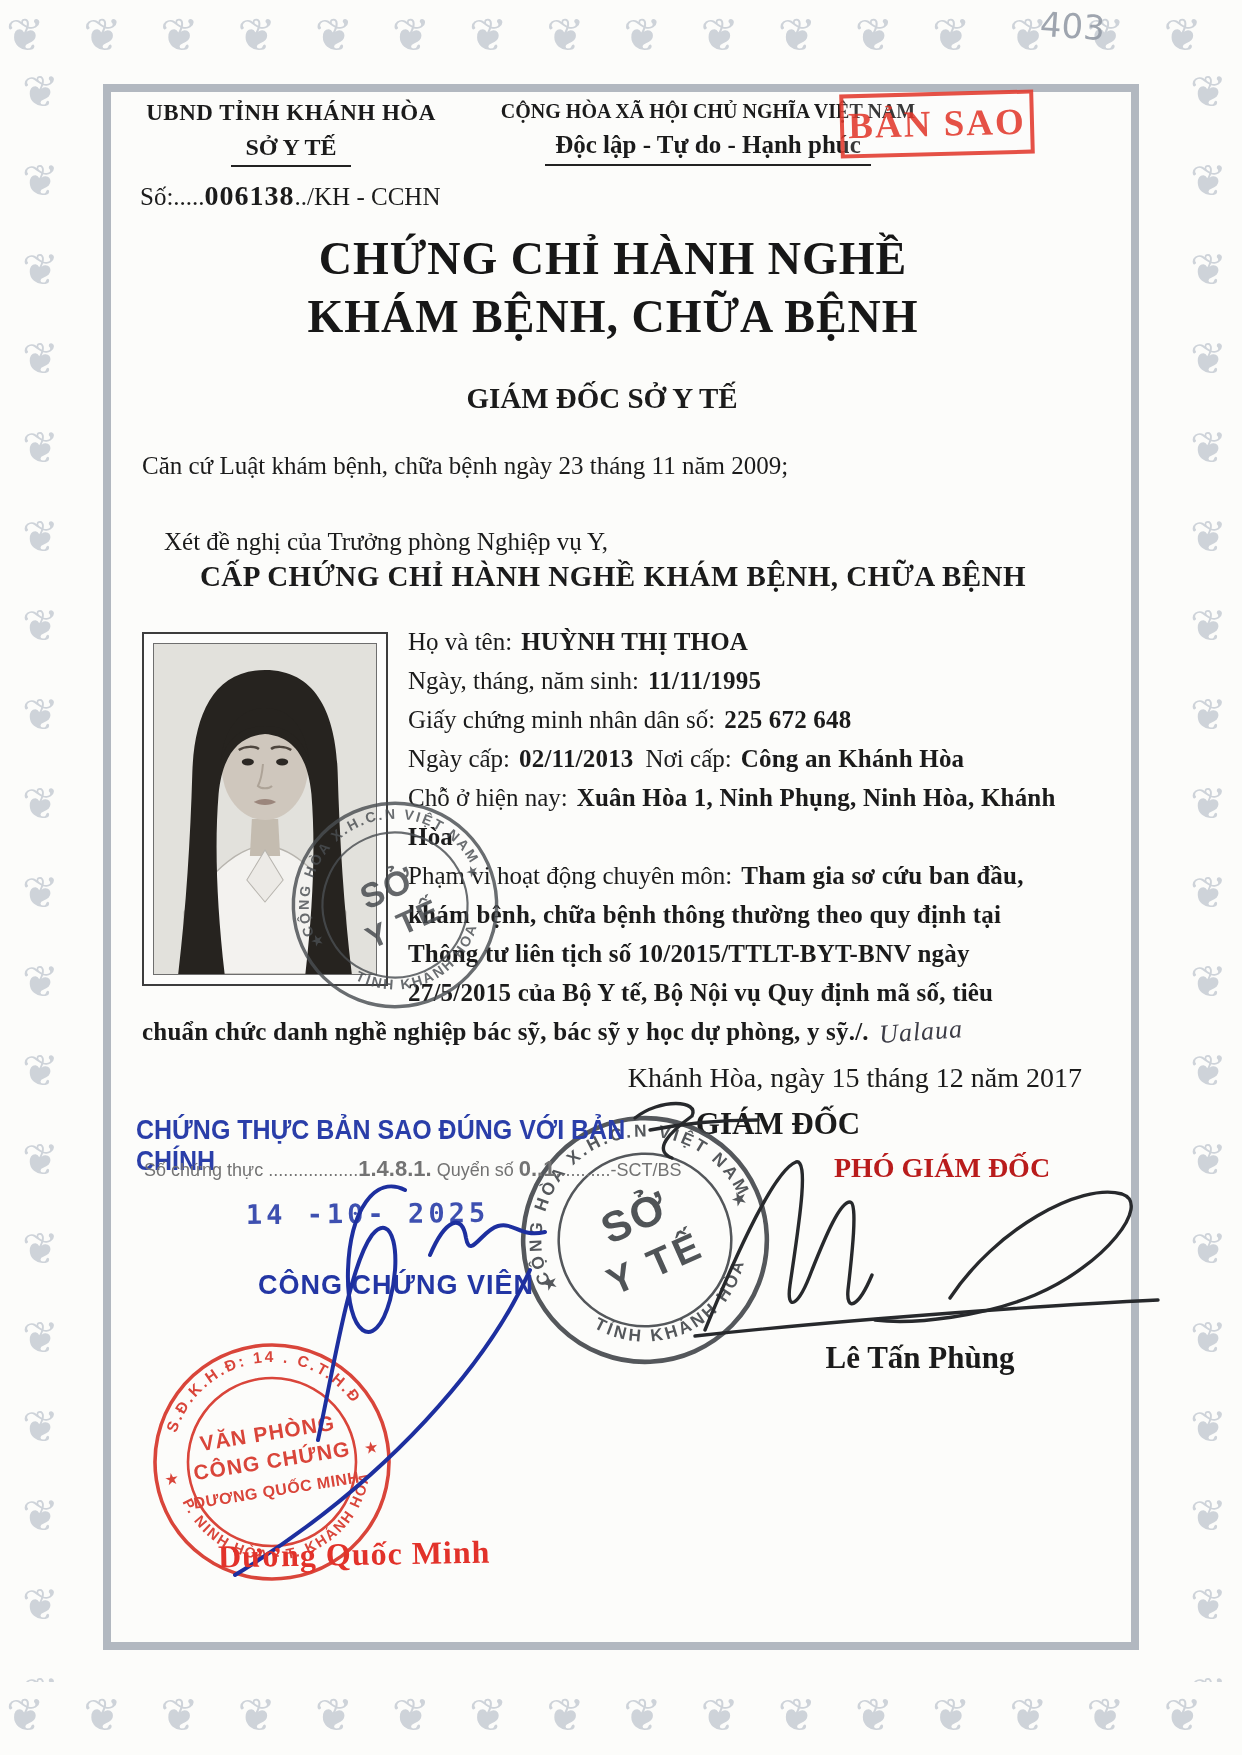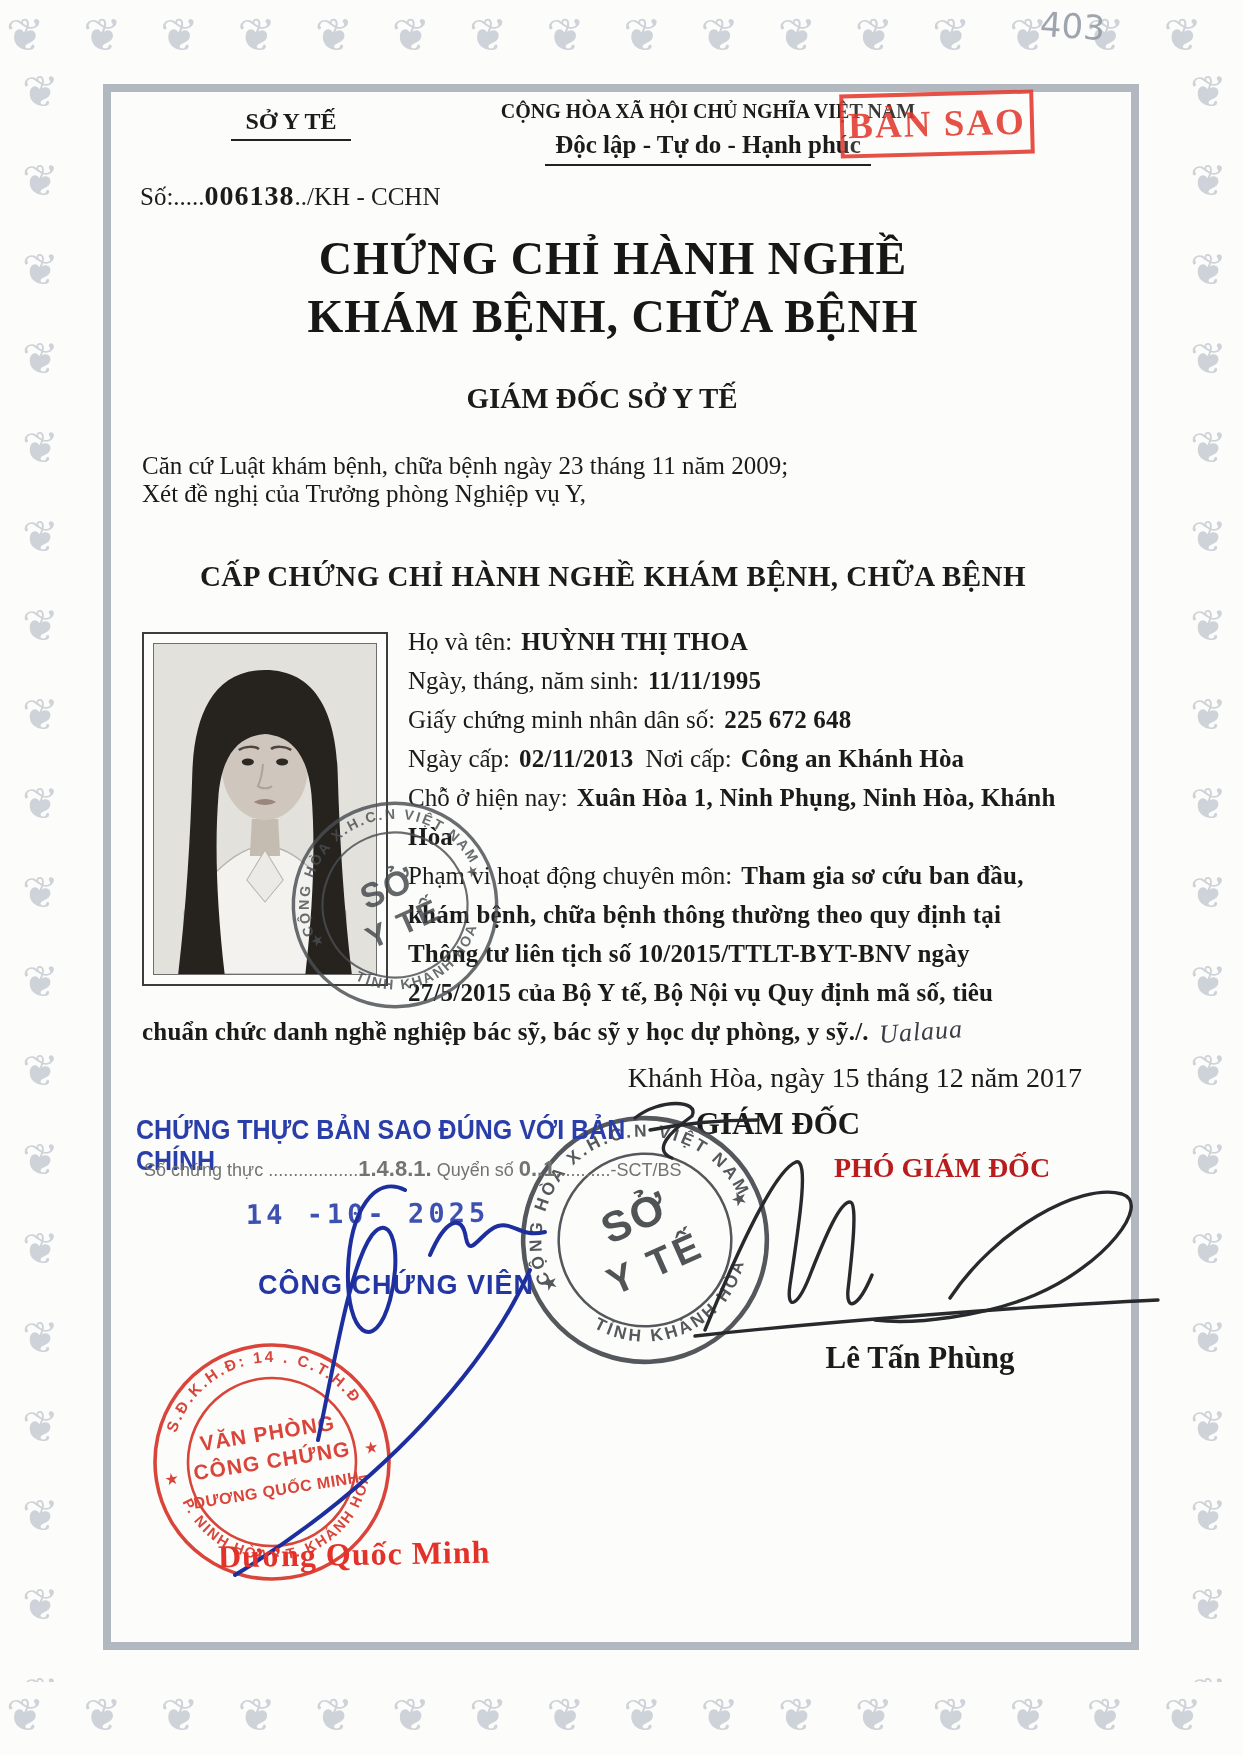--- a/index.html
+++ b/index.html
@@ -43,21 +43,21 @@
     font-family:"DejaVu Sans", sans-serif; transform:rotate(4deg); opacity:.85;}
   .doc-number{ position:absolute; left:140px; top:180px; font-size:25px;text-align:center;}
   .doc-number b{ font-size:28px; letter-spacing:1px;}
   
   .title-line{ position:absolute; left:103px; width:1020px; text-align:center;
     font-weight:700; font-size:46px; letter-spacing:1px; color:#171717;}
   .title-1{ top:232px;} .title-2{ top:290px;}
   .authority-line{ position:absolute; left:92px; top:382px; width:1020px; text-align:center;
     font-weight:700; font-size:29px;}
   .preamble{ position:absolute; left:142px; width:900px; font-size:25px;}
-  .preamble-1{ top:452px;} .preamble-2{ top:480px;}
+  .preamble-1{ top:452px;} .preamble-2{ top:528px;margin-left:22px;}
   .grant-heading{ position:absolute; left:103px; top:560px; width:1020px; text-align:center;
     font-weight:700; font-size:29px; letter-spacing:.5px;}
   
   .holder-block{ position:absolute; left:142px; top:622px; width:915px; font-size:25px;}
   .photo{ float:left; width:224px; margin:10px 20px 6px 0; border:2px solid #3d3d3d;
     padding:9px; background:#fdfdfc;}
   .photo-inner{ border:1px solid #6e6e6e; height:330px; overflow:hidden;}
   .info-line{ margin:0; line-height:39px;}
   .info-line .lbl{ margin-right:9px;}
   .info-line b{ letter-spacing:.2px;}
@@ -108,20 +108,21 @@
 
   <div class="flourish-strip flourish-top">❦ ❦ ❦ ❦ ❦ ❦ ❦ ❦ ❦ ❦ ❦ ❦ ❦ ❦ ❦ ❦ ❦ ❦ ❦ ❦ ❦ ❦ ❦ ❦ ❦ ❦ ❦ ❦ ❦ ❦ </div>
   <div class="flourish-strip flourish-bottom">❦ ❦ ❦ ❦ ❦ ❦ ❦ ❦ ❦ ❦ ❦ ❦ ❦ ❦ ❦ ❦ ❦ ❦ ❦ ❦ ❦ ❦ ❦ ❦ ❦ ❦ ❦ ❦ ❦ ❦ </div>
   <div class="flourish-strip flourish-left">❦ ❦ ❦ ❦ ❦ ❦ ❦ ❦ ❦ ❦ ❦ ❦ ❦ ❦ ❦ ❦ ❦ ❦ ❦ ❦ ❦ ❦ ❦ ❦ ❦ ❦ ❦ ❦ ❦ ❦ </div>
   <div class="flourish-strip flourish-right">❦ ❦ ❦ ❦ ❦ ❦ ❦ ❦ ❦ ❦ ❦ ❦ ❦ ❦ ❦ ❦ ❦ ❦ ❦ ❦ ❦ ❦ ❦ ❦ ❦ ❦ ❦ ❦ ❦ ❦ </div>
   <div class="cert-frame"></div>
 
   <div class="corner-note">403</div>
 
   <div class="issuer-block">
+    <div class="issuer-line1">UBND TỈNH KHÁNH HÒA</div>
     <div><span class="issuer-line2">SỞ Y TẾ</span></div>
   </div>
   <div class="motto-block">
     <div class="motto-line1">CỘNG HÒA XÃ HỘI CHỦ NGHĨA VIỆT NAM</div>
     <div><span class="motto-line2">Độc lập - Tự do - Hạnh phúc</span></div>
   </div>
   <div class="copy-stamp">BẢN SAO</div>
 
   <div class="doc-number">
     <span>Số:</span><span>.....</span><b>006138</b><span>../KH - CCHN</span>

